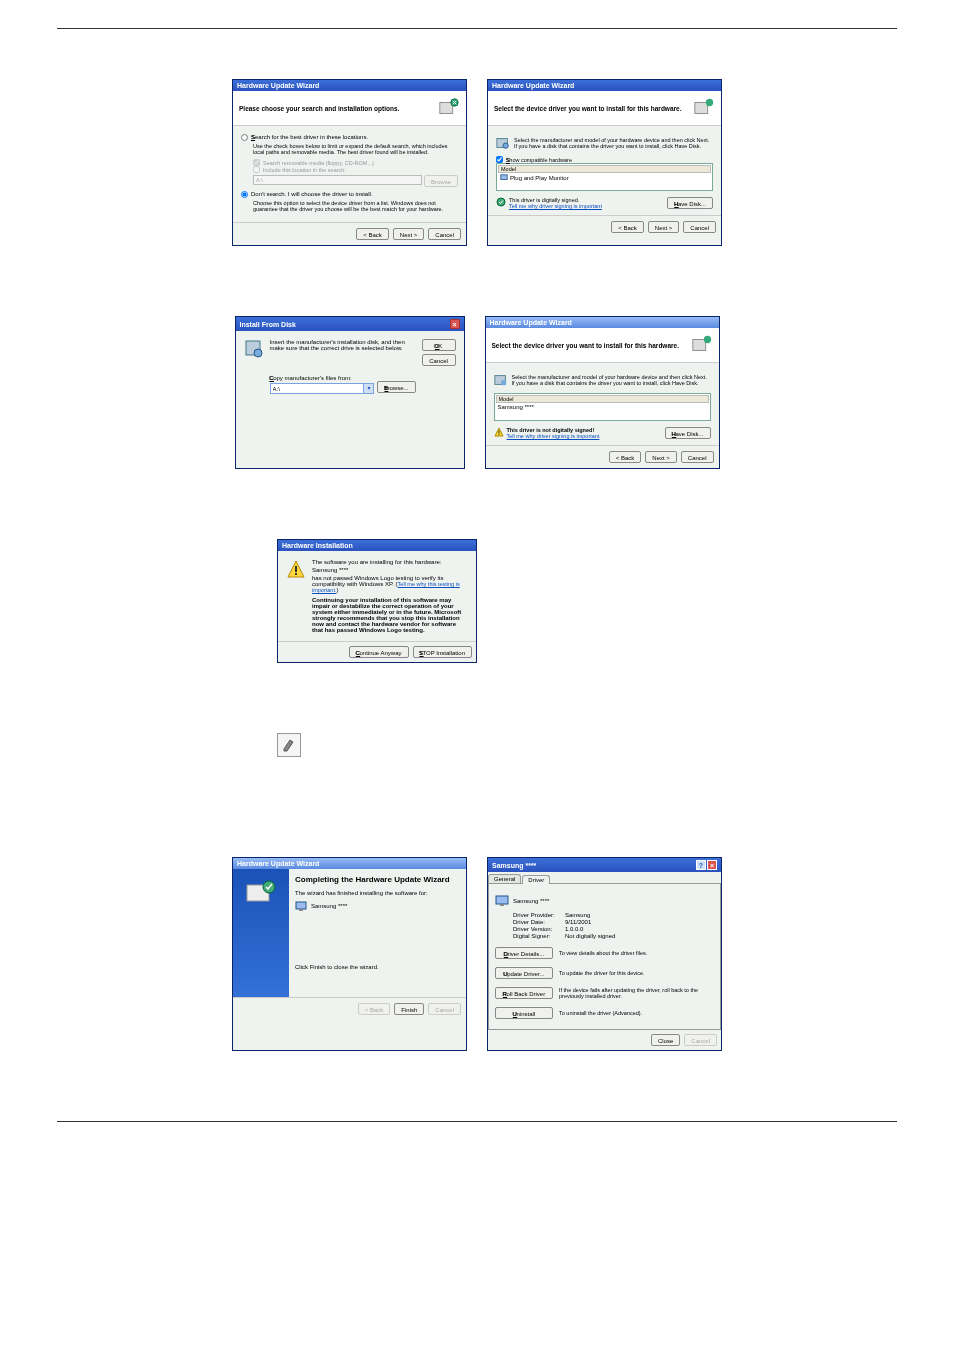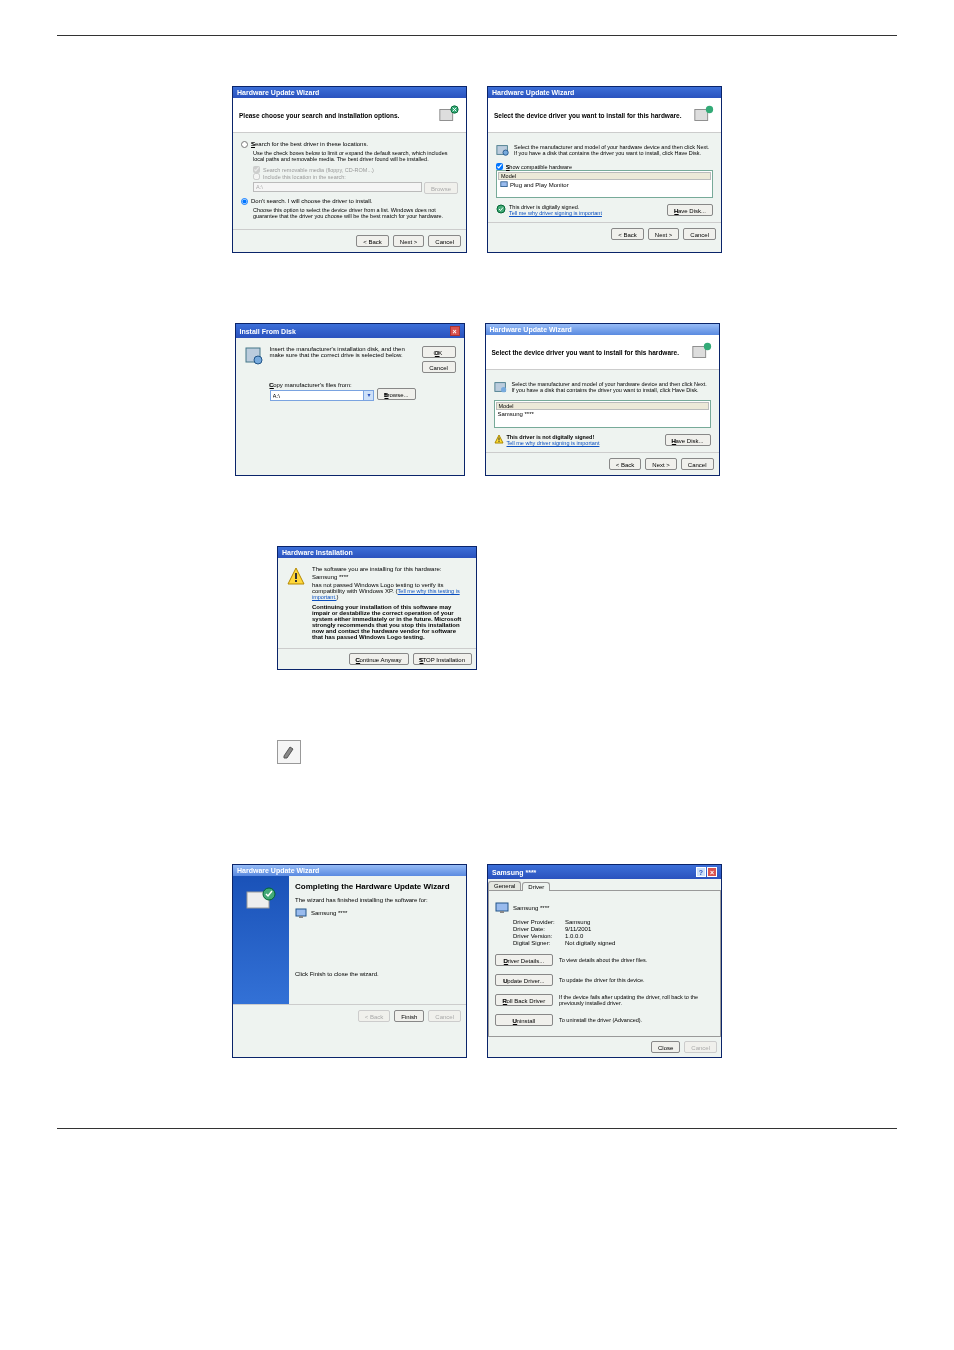--- a/index.html
+++ b/index.html
@@ -1,17 +1,17 @@
 <!DOCTYPE html>
 <html><head>
 <meta charset="utf-8">
 <style>
   * { box-sizing: border-box; font-family: "Tahoma", sans-serif; }
   body { margin: 0; background: #fff; width: 954px; }
-  .page { margin: 7px auto; width: 900px; padding: 20px 0; }
+  .page { margin: 0 auto; width: 900px; padding: 20px 0; }
   .hr { border-top: 1px solid #333; margin: 8px 30px 50px; }
   .row { display: flex; justify-content: center; gap: 20px; margin-bottom: 70px; }
   .dlg { background: #eef3f0; border: 1px solid #0a246a; width: 235px; font-size: 6px; position: relative; }
   .titlebar { background: linear-gradient(#3c6fd8,#2a52be); color: #fff; font-weight: bold; padding: 2px 4px; font-size: 7px; display:flex; justify-content:space-between; align-items:center;}
   .titlebar.light { background: linear-gradient(#97bcf6,#5a8ae0); }
   .closex { background:#d9534f; color:#fff; width:10px; height:10px; line-height:10px; text-align:center; font-size:7px; border:1px solid #a33;}
   .hdr { background:#fff; padding: 6px 6px; display:flex; justify-content:space-between; align-items:center; border-bottom:1px solid #ccc;}
   .hdr b { font-size: 6.5px; }
   .wizicon { width:22px; height:22px; }
   .wizicon svg, .smallicon svg { width:100%; height:100%; }

